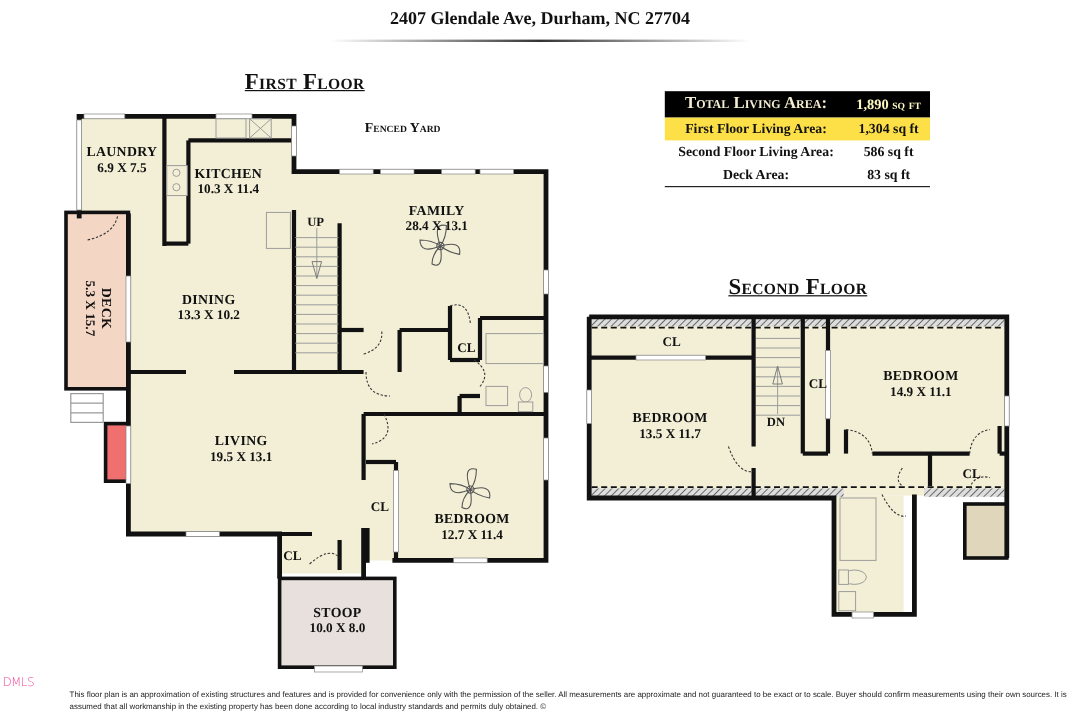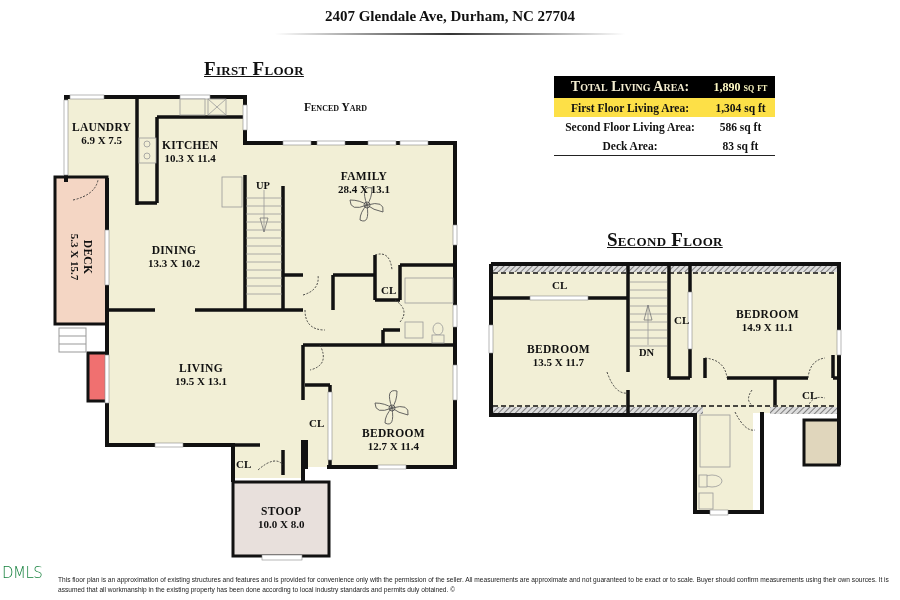--- a/index.html
+++ b/index.html
@@ -10,21 +10,21 @@
   .summary{position:absolute;left:554px;top:76px;width:221px;border-collapse:collapse;font-family:"Liberation Serif",serif;font-size:11.5px;font-weight:bold;border-bottom:1.5px solid #222;}
   .summary .row{display:flex;height:19px;align-items:center;}
   .summary .row .lbl{width:152px;text-align:center;}
   .summary .row .val{flex:1;text-align:center;}
   .summary .row.head{background:#000;color:#f3ecd0;font-variant:small-caps;font-size:14px;height:22px;}
   .summary .row.head .val{color:#fef9c3;font-size:12px;}
   .summary .row.alt{background:#fde047;}
   .plan{position:absolute;left:0;top:0;}
   .lbl{font-family:"Liberation Serif",serif;font-weight:bold;}
   .disclaimer{position:absolute;left:58px;top:575px;width:835px;font-family:"Liberation Sans",sans-serif;font-size:6.6px;line-height:10px;color:#222;}
-  .mls{position:absolute;left:2px;top:564px;font-family:"DejaVu Sans",sans-serif;font-size:15px;color:#15803d;letter-spacing:-0.5px;font-weight:200;}
+  .mls{position:absolute;left:2px;top:564px;font-family:"DejaVu Sans",sans-serif;font-size:10px;color:#ec4899;letter-spacing:-0.5px;font-weight:200;}
   .room-text{position:absolute;text-align:center;font-family:"Liberation Serif",serif;font-weight:bold;font-size:11px;line-height:13px;white-space:nowrap;}
   .room-text .nm{font-size:11.5px;letter-spacing:0.3px;}
   .sc{font-variant:small-caps;}
 </style>
 </head>
 <body>
 
 <div class="title">2407 Glendale Ave, Durham, NC 27704</div>
 <div class="title-rule"></div>
 

